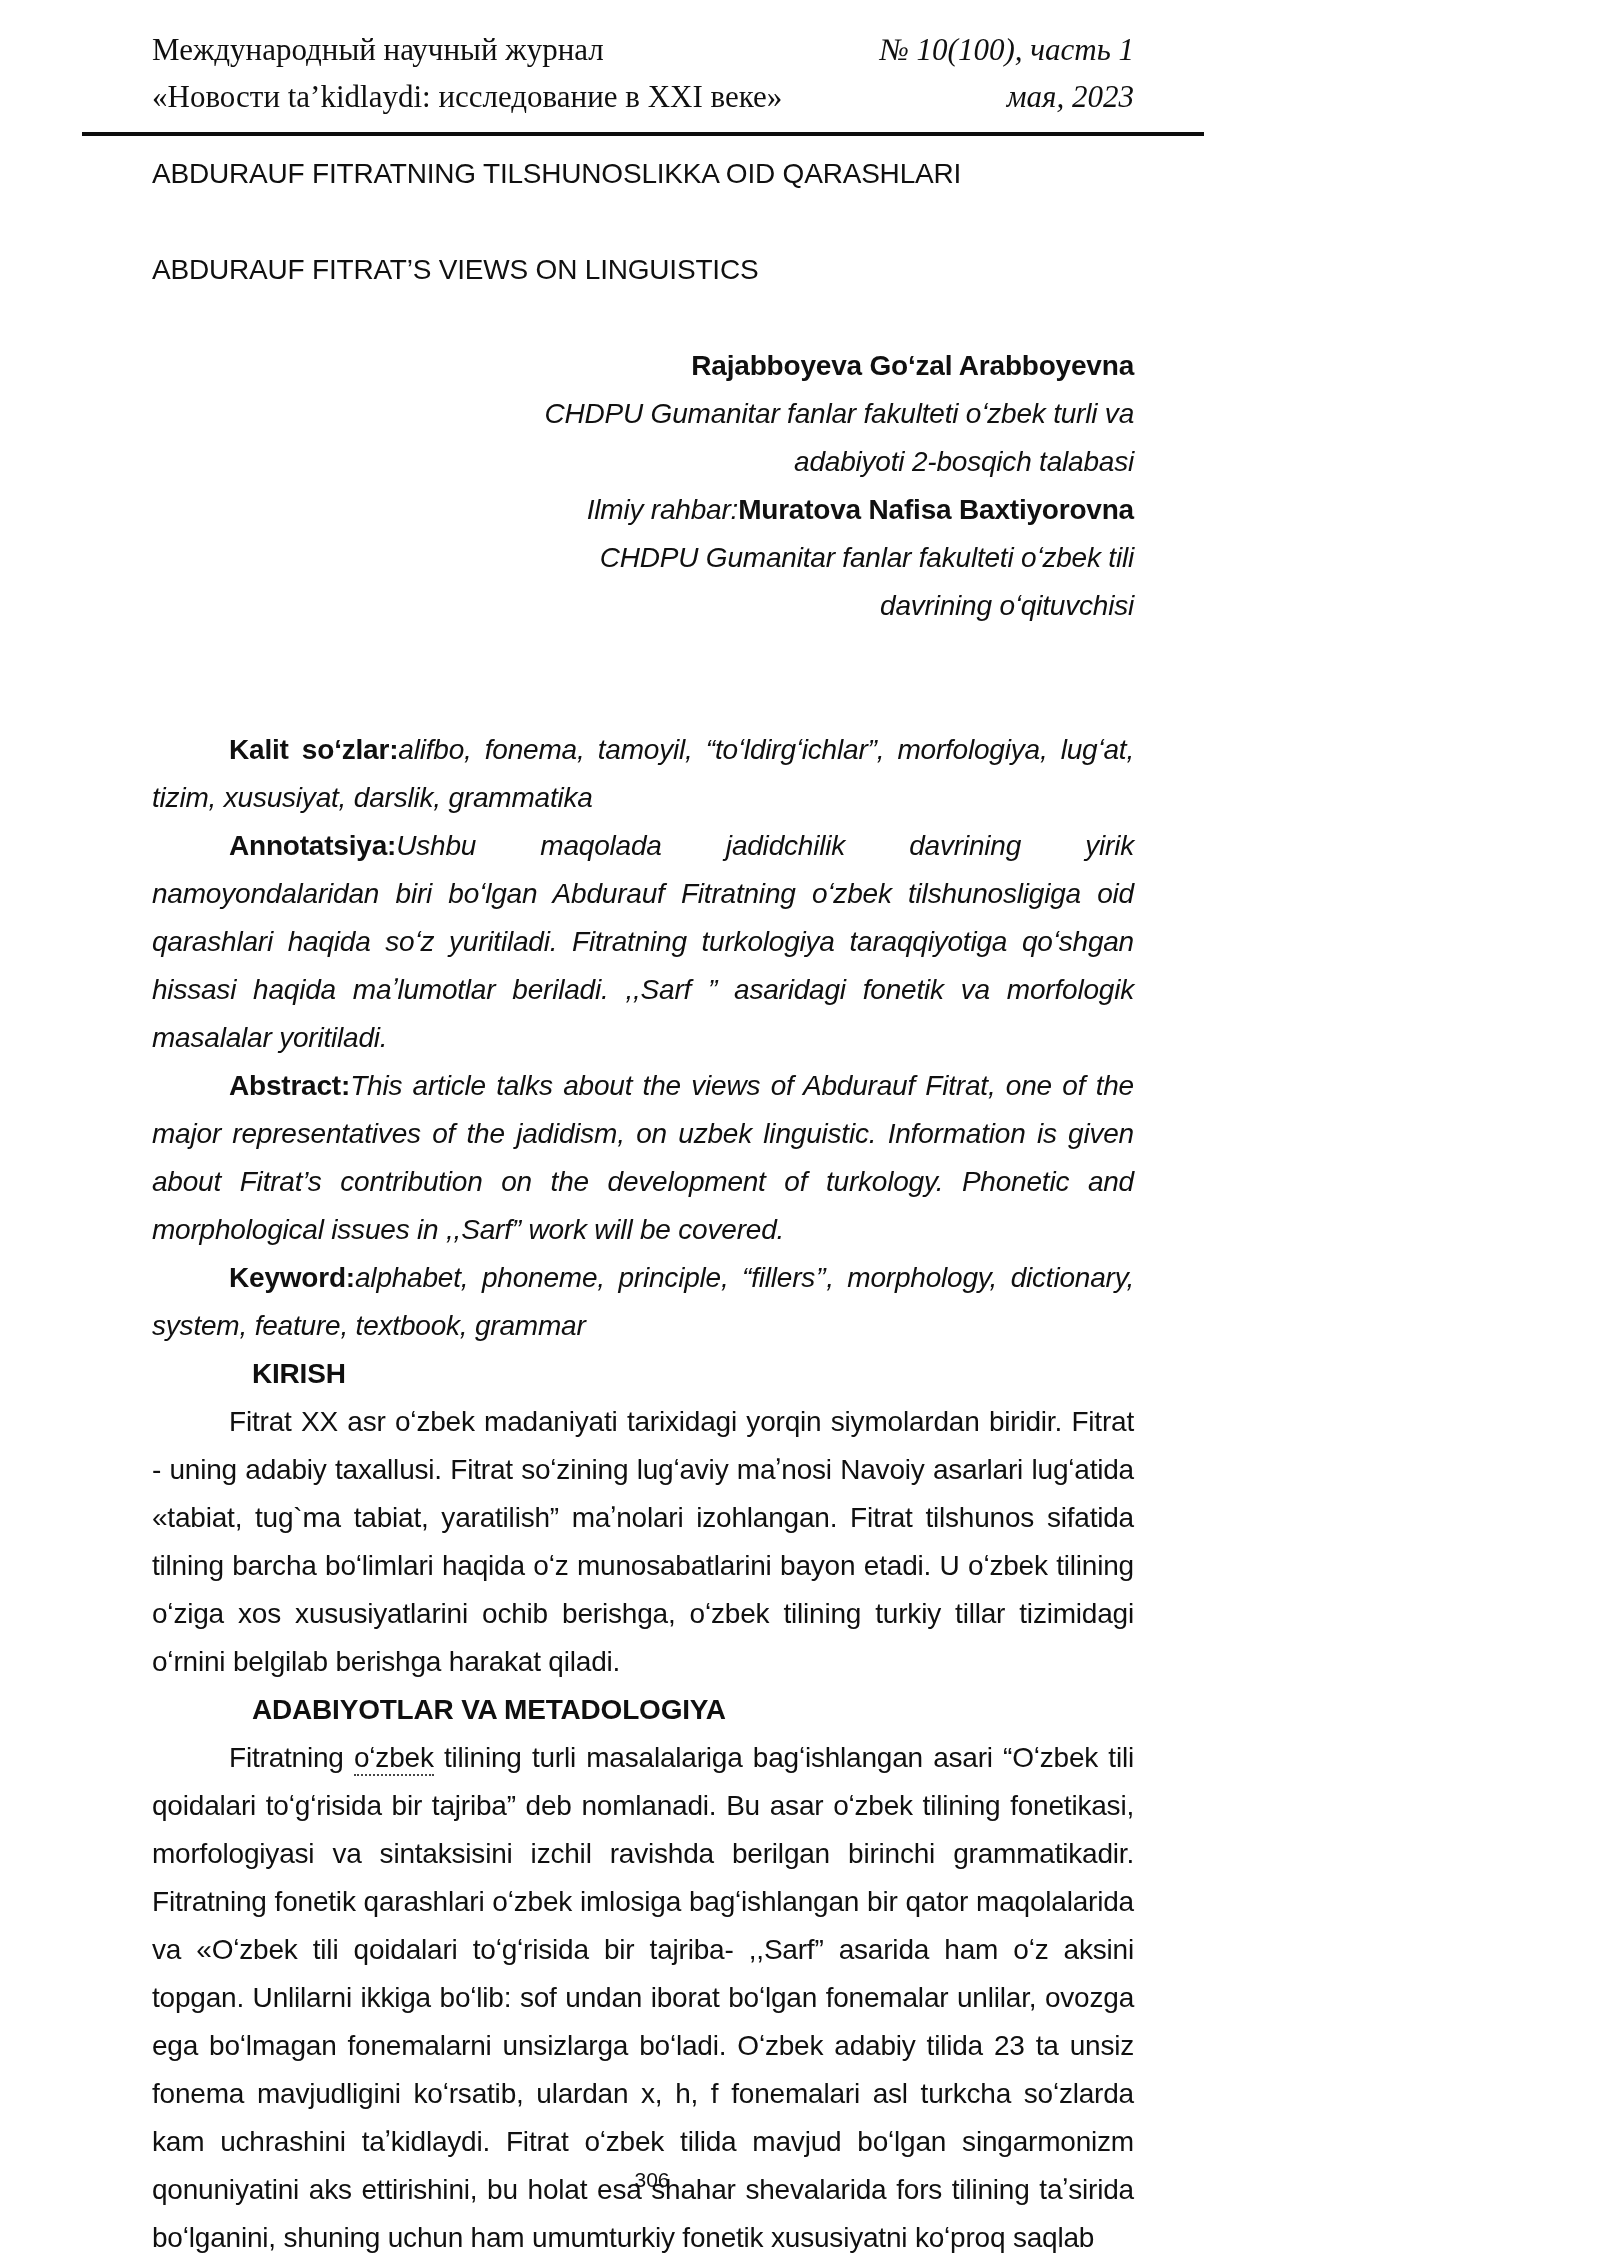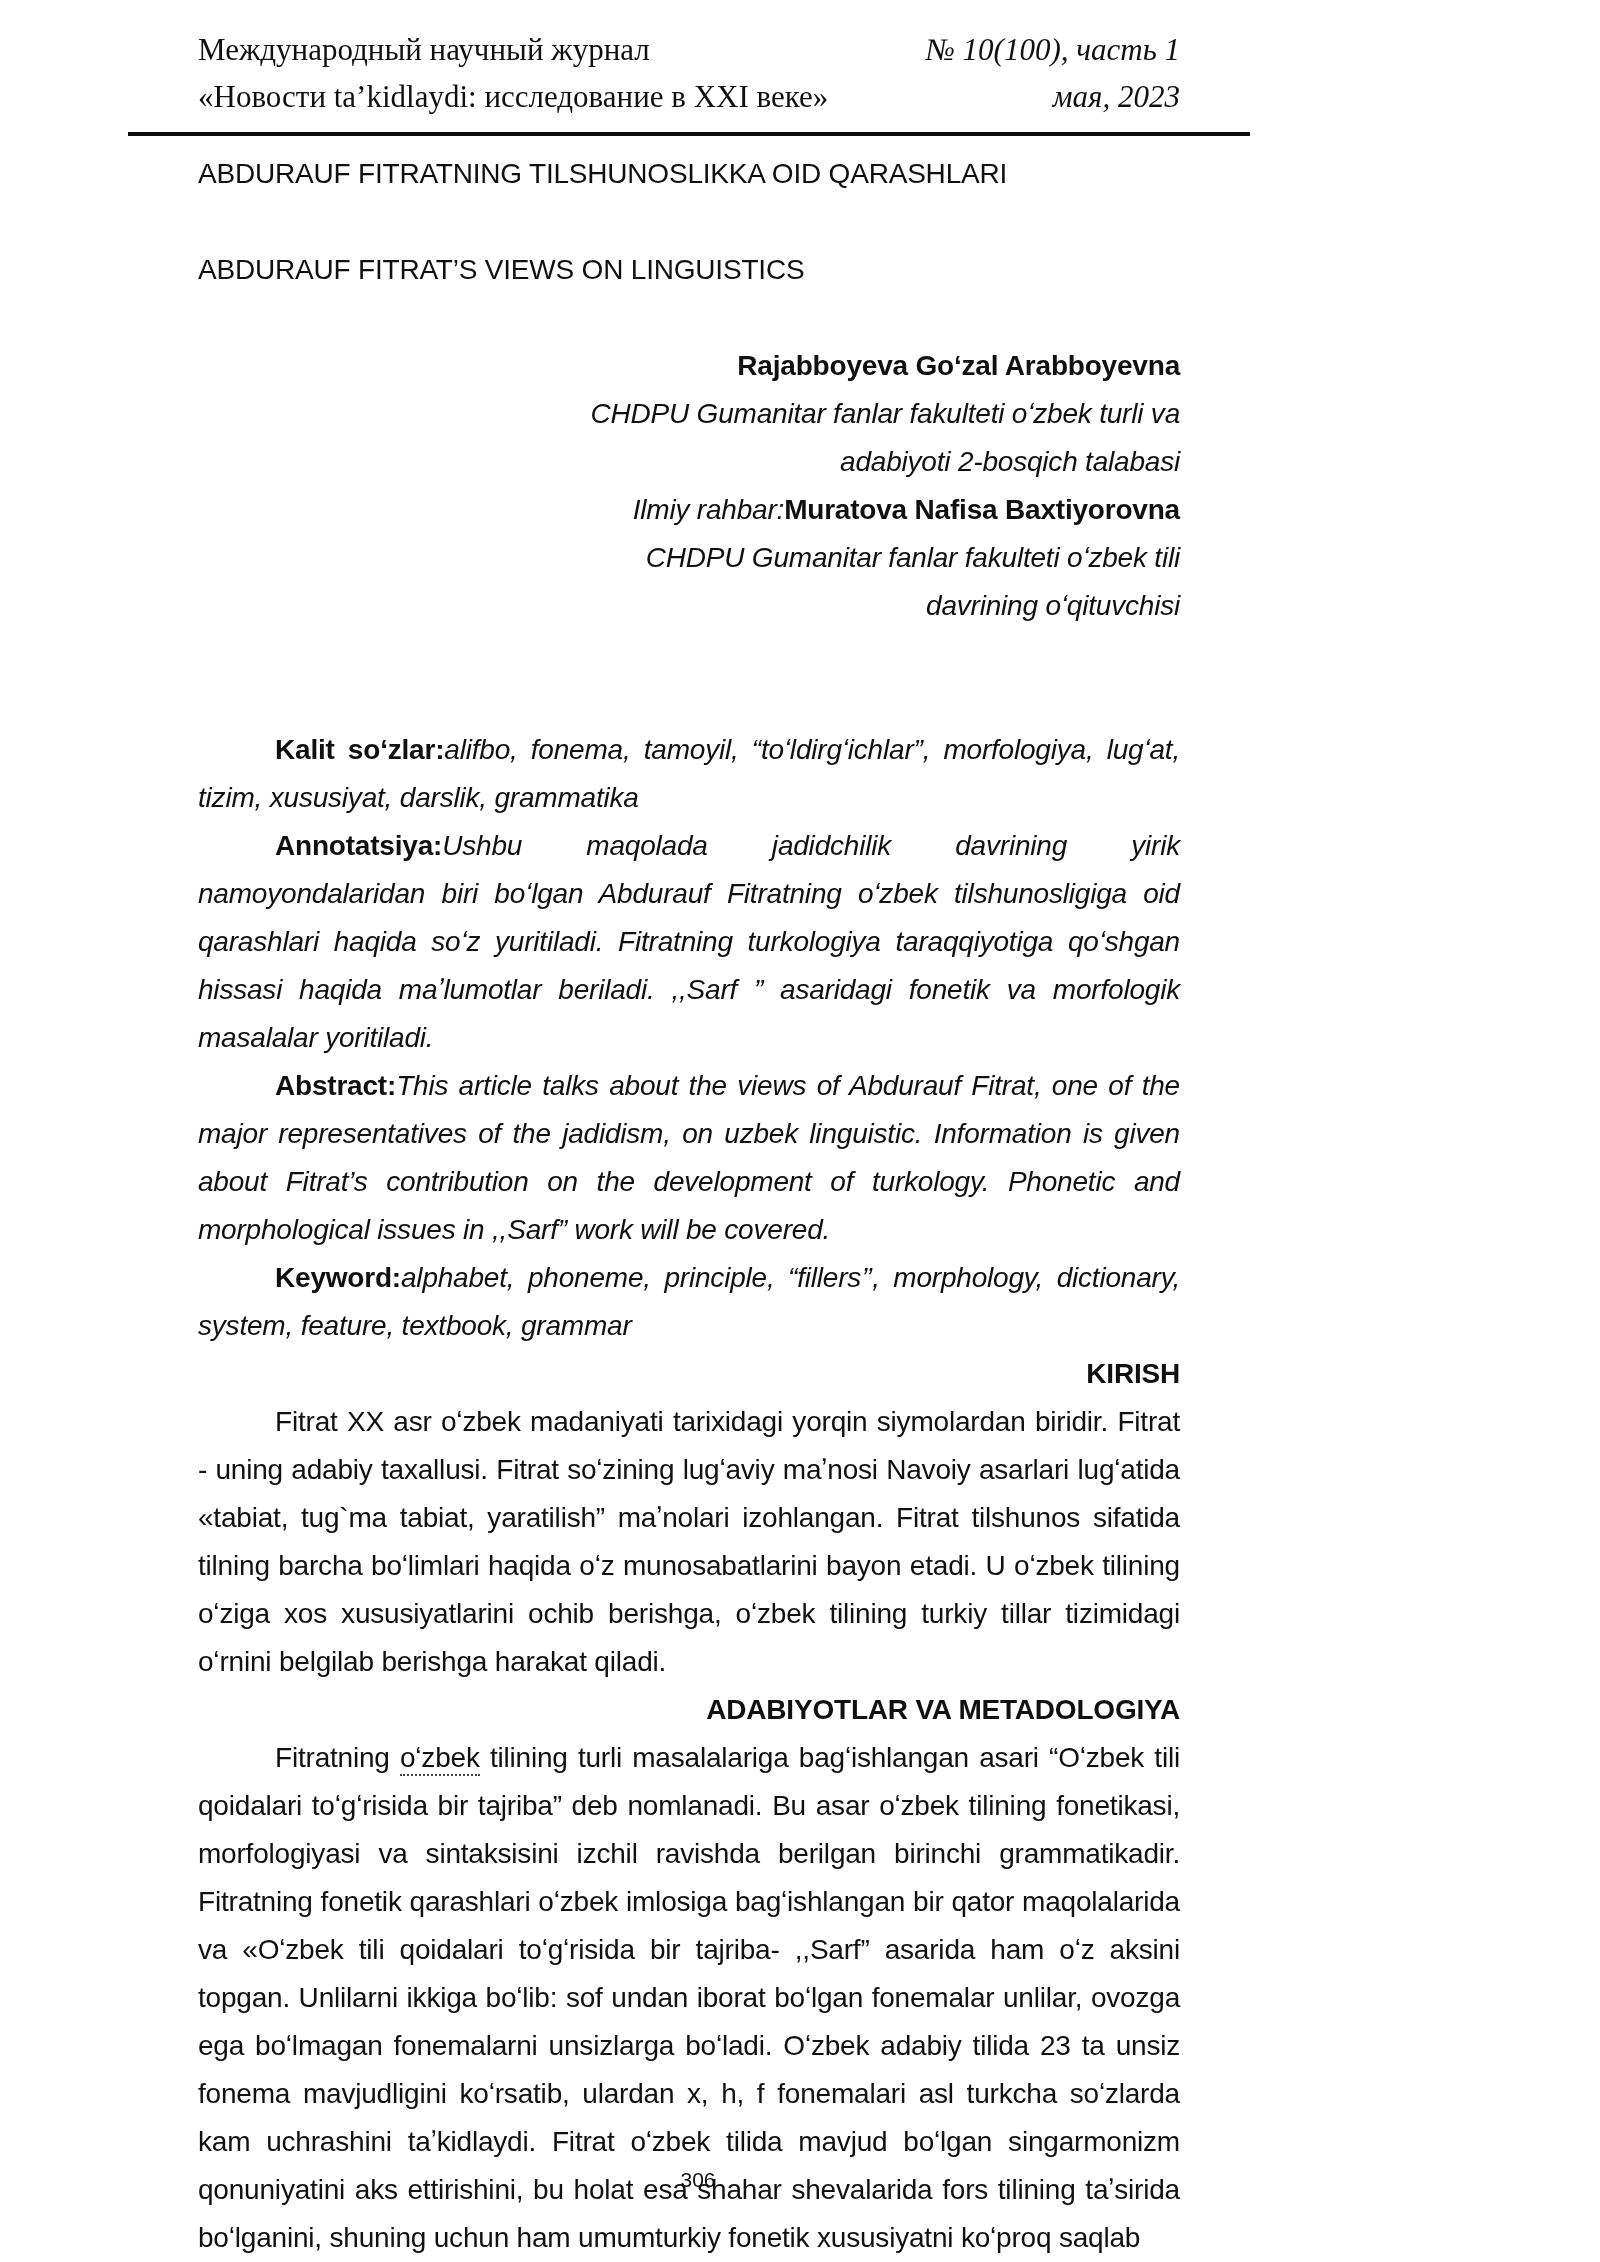--- a/index.html
+++ b/index.html
@@ -13,21 +13,20 @@
     height: 2262px;
     background: #ffffff;
     color: #101010;
     font-family: "Liberation Sans", sans-serif;
     font-size: 28px;
     letter-spacing: -0.2px;
     line-height: 48px;
     overflow: hidden;
     box-sizing: border-box;
     padding: 26px 154px 0 152px;
-    margin-left: 46px;
   }
   
   .running-head {
     display: flex;
     justify-content: space-between;
     font-family: "Liberation Serif", serif;
     font-size: 31px;
     letter-spacing: 0;
     line-height: 47px;
   }
@@ -61,21 +60,21 @@
     text-indent: 77px;
     line-height: 48px;
     hyphens: none;
   }
   p.para .label { font-weight: bold; font-style: normal; }
   p.para .it { font-style: italic; }
   .section-heading {
     margin: 0;
     padding-left: 100px; 
     font-weight: bold;
-    text-align: right;
+    text-align: left;
     line-height: 48px;
     font-size: 28px;
   }
   .spell-mark {
     border-bottom: 2px dotted #444;
     padding-bottom: 1px;
   }
   
   .page-number {
     position: absolute;

